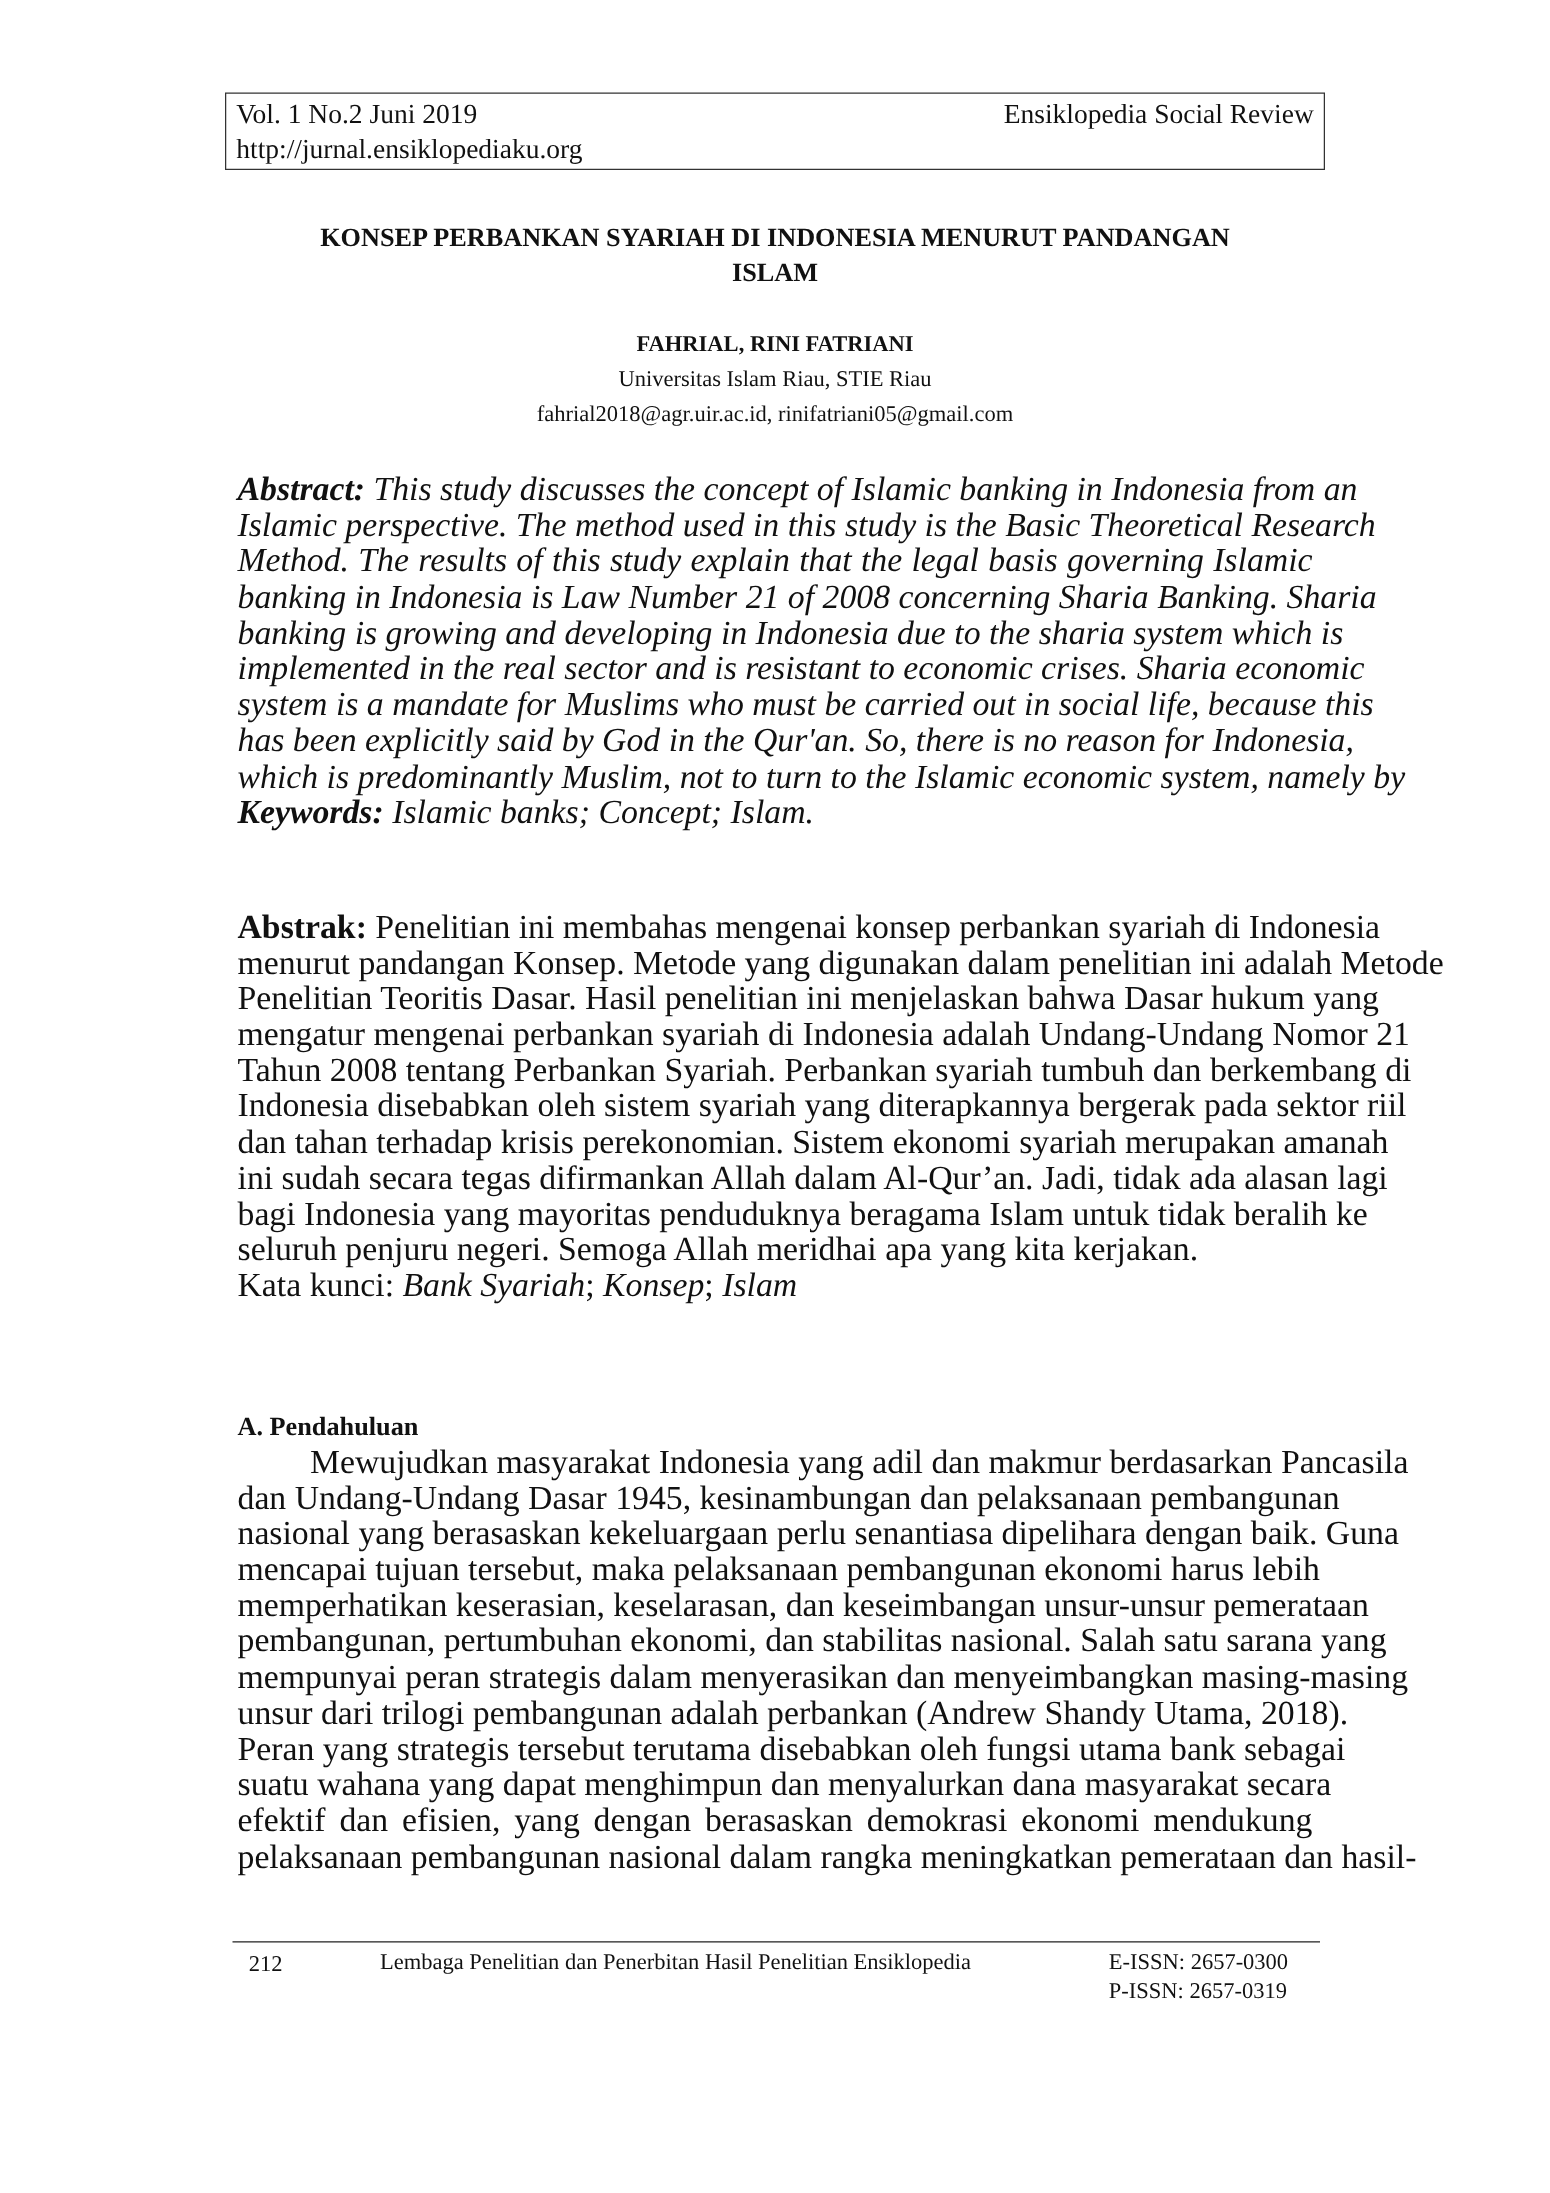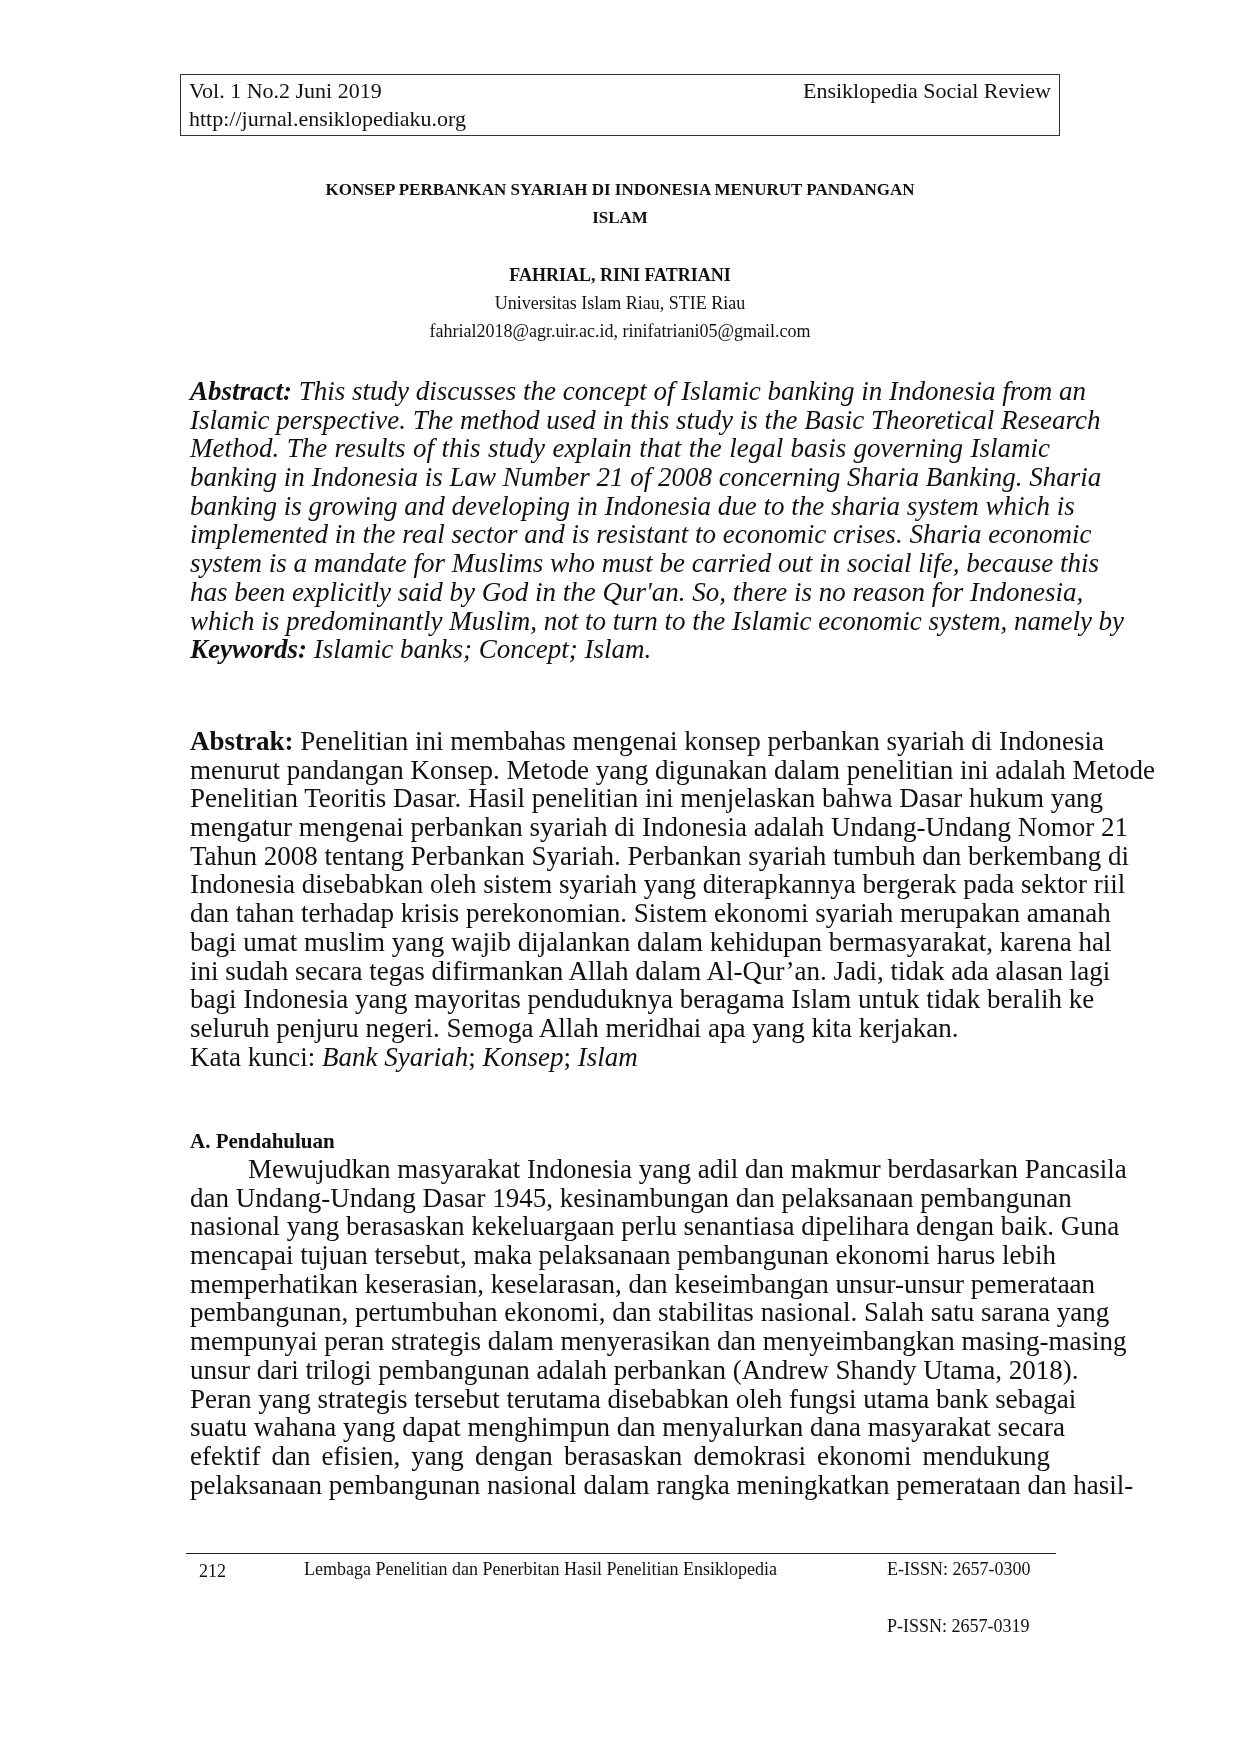--- a/index.html
+++ b/index.html
@@ -3,38 +3,38 @@
 <meta charset="utf-8">
 <style>
   html, body { margin: 0; padding: 0; background: #ffffff; }
   body { width: 1240px; height: 1754px; position: relative; overflow: hidden; color: #111; font-family: "Liberation Serif", "DejaVu Serif", serif; }
   .header-box { position: absolute; left: 180px; top: 74px; width: 880px; height: 62px; border: 1.5px solid #333; box-sizing: border-box; }
   .hdr { position: absolute; font-size: 22px; line-height: 26px; white-space: nowrap; }
   .hdr-vol { left: 8px; top: 3px; }
   .hdr-url { left: 8px; top: 31px; }
   .hdr-journal { right: 8px; top: 3px; }
 
-  .title { position: absolute; left: 180px; width: 880px; text-align: center; font-weight: bold; font-size: 17px; line-height: 28px; }
+  .title { position: absolute; left: 180px; width: 880px; text-align: center; font-weight: bold; font-size: 21px; line-height: 28px; }
   .center-line { position: absolute; left: 180px; width: 880px; text-align: center; font-size: 18px; line-height: 28px; }
   .bold { font-weight: bold; }
 
   .para { position: absolute; left: 190px; width: 860px; font-size: 27px; line-height: 28.7px; text-align: justify; }
   .para .ln { display: block; height: 28.7px; text-align: justify; text-align-last: justify; white-space: nowrap; overflow: visible; }
   .para .ln.last { text-align-last: left; }
   .it { font-style: italic; }
   .indent { padding-left: 58px; }
 
   .section-head { position: absolute; left: 190px; top: 1127px; font-size: 21px; font-weight: bold; line-height: 28px; }
 
   .footer-rule { position: absolute; left: 186px; top: 1553px; width: 870px; height: 0; border-top: 1.5px solid #222; }
   .foot { position: absolute; font-size: 18px; line-height: 22px; white-space: nowrap; }
   .foot-page { left: 199px; top: 1560px; }
   .foot-pub { left: 304px; top: 1558px; }
   .foot-eissn { left: 887px; top: 1558px; }
-  .foot-pissn { left: 887px; top: 1581px; margin-top: 34px; }
+  .foot-pissn { left: 887px; top: 1581px; }
 </style>
 </head>
 <body>
 
 <div class="header-box">
   <span class="hdr hdr-vol">Vol. 1 No.2 Juni  2019</span>
   <span class="hdr hdr-url">http://jurnal.ensiklopediaku.org</span>
   <span class="hdr hdr-journal">Ensiklopedia Social Review</span>
 </div>
 
@@ -59,21 +59,20 @@
 </div>
 
 <div class="para" style="top:727px">
   <span class="ln"><b>Abstrak:</b> <span>Penelitian ini membahas mengenai konsep perbankan syariah di Indonesia</span></span>
   <span class="ln">menurut pandangan Konsep. Metode yang digunakan dalam penelitian ini adalah Metode</span>
   <span class="ln">Penelitian Teoritis Dasar. Hasil penelitian ini menjelaskan bahwa Dasar hukum yang</span>
   <span class="ln">mengatur mengenai perbankan syariah di Indonesia adalah Undang-Undang Nomor 21</span>
   <span class="ln">Tahun 2008 tentang Perbankan Syariah. Perbankan syariah tumbuh dan berkembang di</span>
   <span class="ln">Indonesia disebabkan oleh sistem syariah yang diterapkannya bergerak pada sektor riil</span>
   <span class="ln">dan tahan terhadap krisis perekonomian. Sistem ekonomi syariah merupakan amanah</span>
-  <span class="ln">bagi umat muslim yang wajib dijalankan dalam kehidupan bermasyarakat, karena hal</span>
   <span class="ln">ini sudah secara tegas difirmankan Allah dalam Al-Qur’an. Jadi, tidak ada alasan lagi</span>
   <span class="ln">bagi Indonesia yang mayoritas penduduknya beragama Islam untuk tidak beralih ke</span>
   <span class="ln last">seluruh penjuru negeri. Semoga Allah meridhai apa yang kita kerjakan.</span>
   <span class="ln last"><span>Kata kunci: </span><i>Bank Syariah</i><span>; </span><i>Konsep</i><span>; </span><i>Islam</i></span>
 </div>
 
 <div class="section-head">A. Pendahuluan</div>
 <div class="para" style="top:1155px">
   <span class="ln indent">Mewujudkan masyarakat Indonesia yang adil dan makmur berdasarkan Pancasila</span>
   <span class="ln">dan Undang-Undang Dasar 1945, kesinambungan dan pelaksanaan pembangunan</span>

